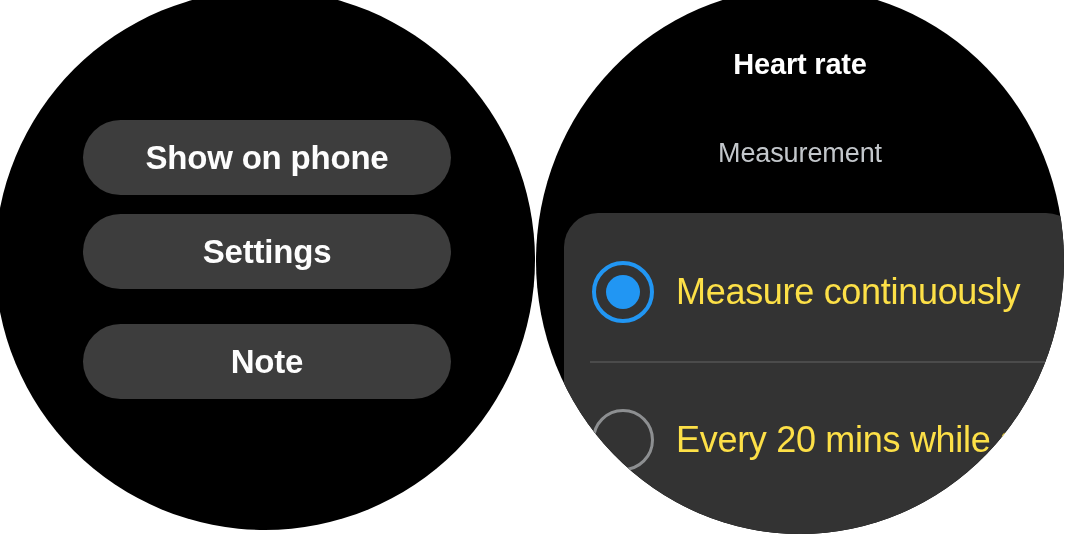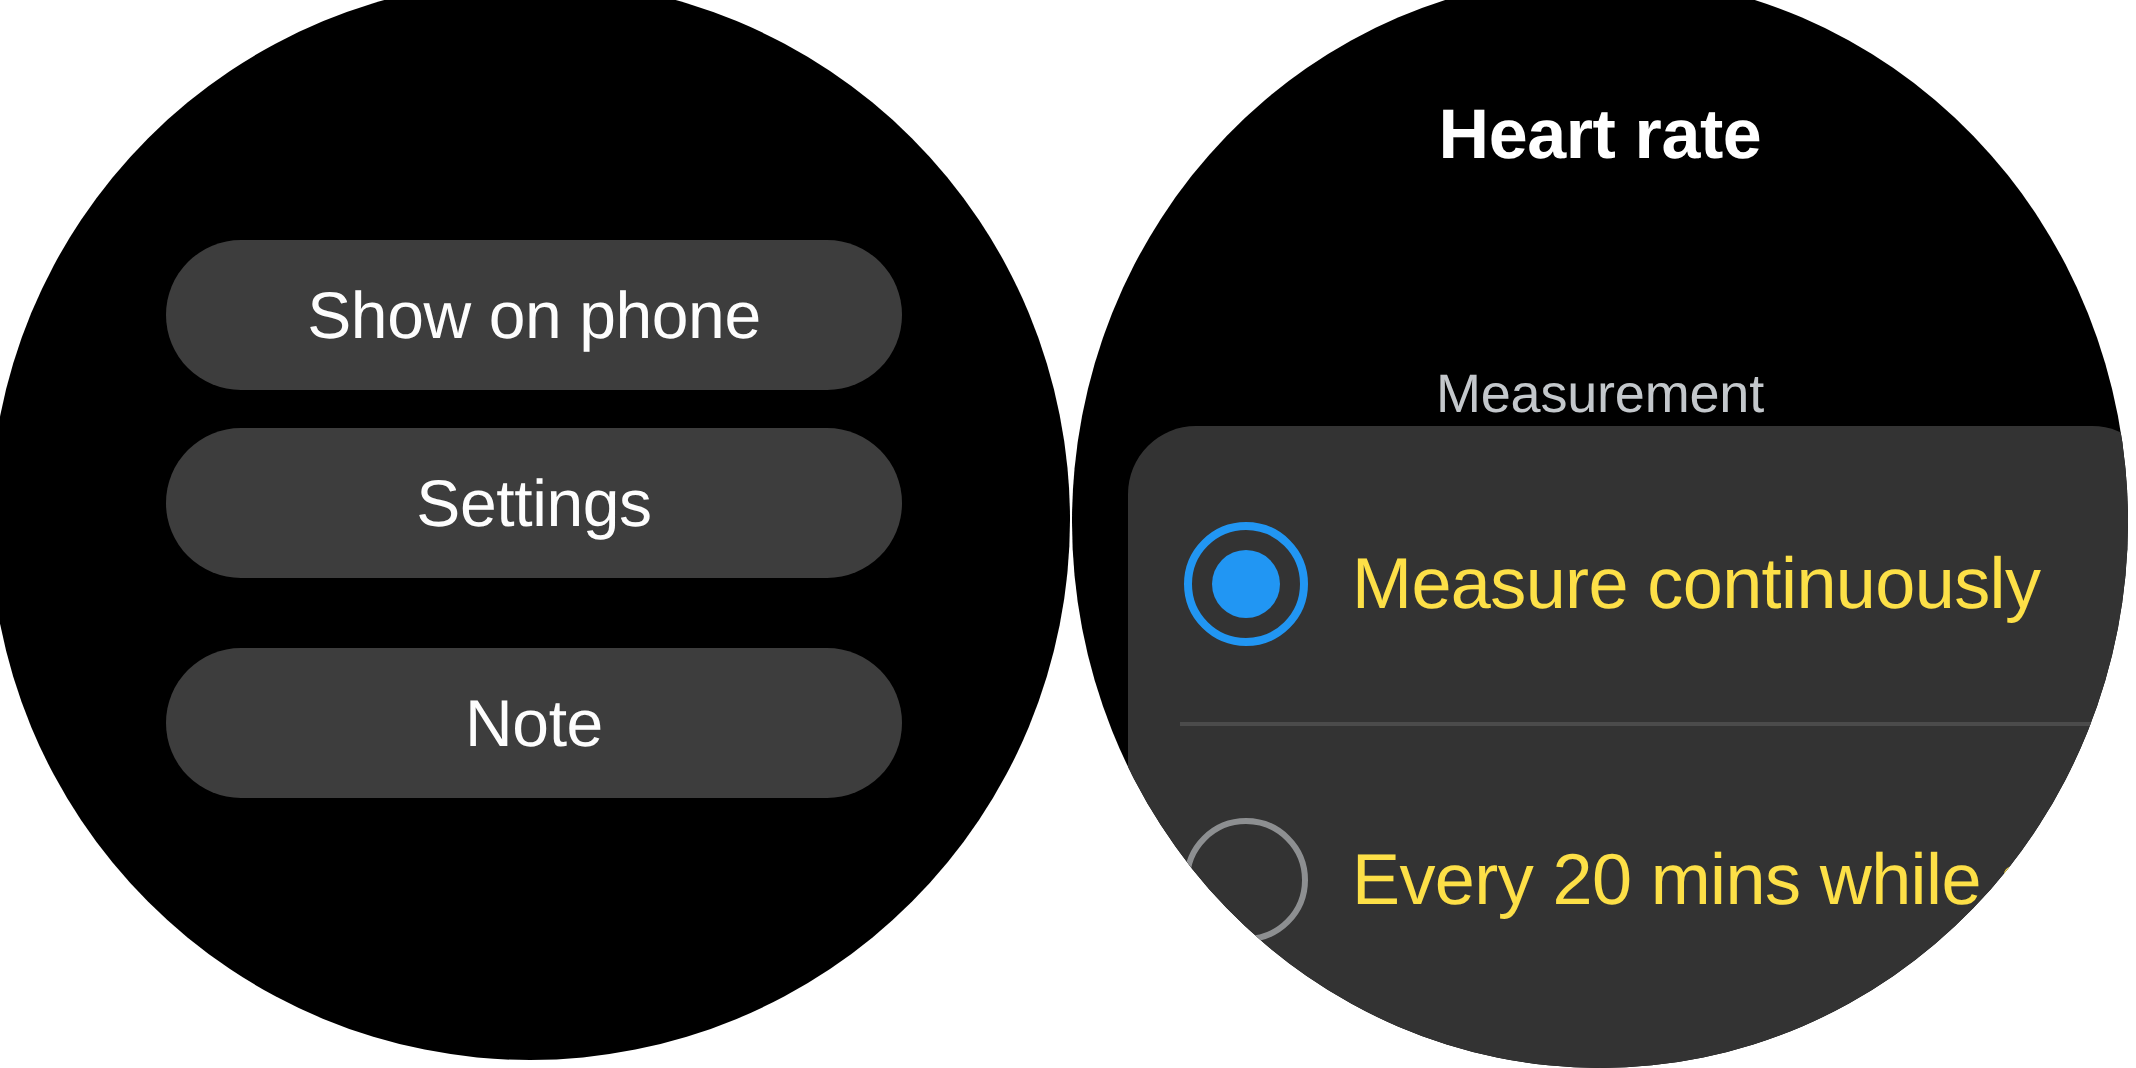--- a/index.html
+++ b/index.html
@@ -60,58 +60,57 @@
     align-items: center;
     justify-content: center;
     box-sizing: border-box;
   }
   .pill-0 { top: 130px; }
   .pill-1 { top: 224px; }
   .pill-2 { top: 334px; }
   .pill-label {
     color: #fdfdfd;
     font-size: 33px;
-    font-weight: normal;
+    font-weight: bold;
     letter-spacing: -0.2px;
     line-height: 1;
     white-space: nowrap;
   }
 
   
   .hr-screen {
     position: absolute;
     left: 0;
     top: 0;
     width: 528px;
     height: 546px;
   }
   .hr-title {
     position: absolute;
     left: 0;
     top: 62px;
     width: 528px;
     text-align: center;
     color: #ffffff;
-    font-size: 35px;
+    font-size: 29px;
     font-weight: bold;
     letter-spacing: -0.2px;
     line-height: 1;
   }
   .hr-subtitle {
     position: absolute;
     left: 0;
     top: 152px;
     width: 528px;
     text-align: center;
     color: #c3c7cb;
     font-size: 27px;
     font-weight: normal;
     letter-spacing: -0.1px;
     line-height: 1;
-    margin-top: 44px;
   }
 
   
   .options-card {
     position: absolute;
     left: 28px;
     top: 225px;
     width: 516px;
     height: 330px;
     background: #333333;

